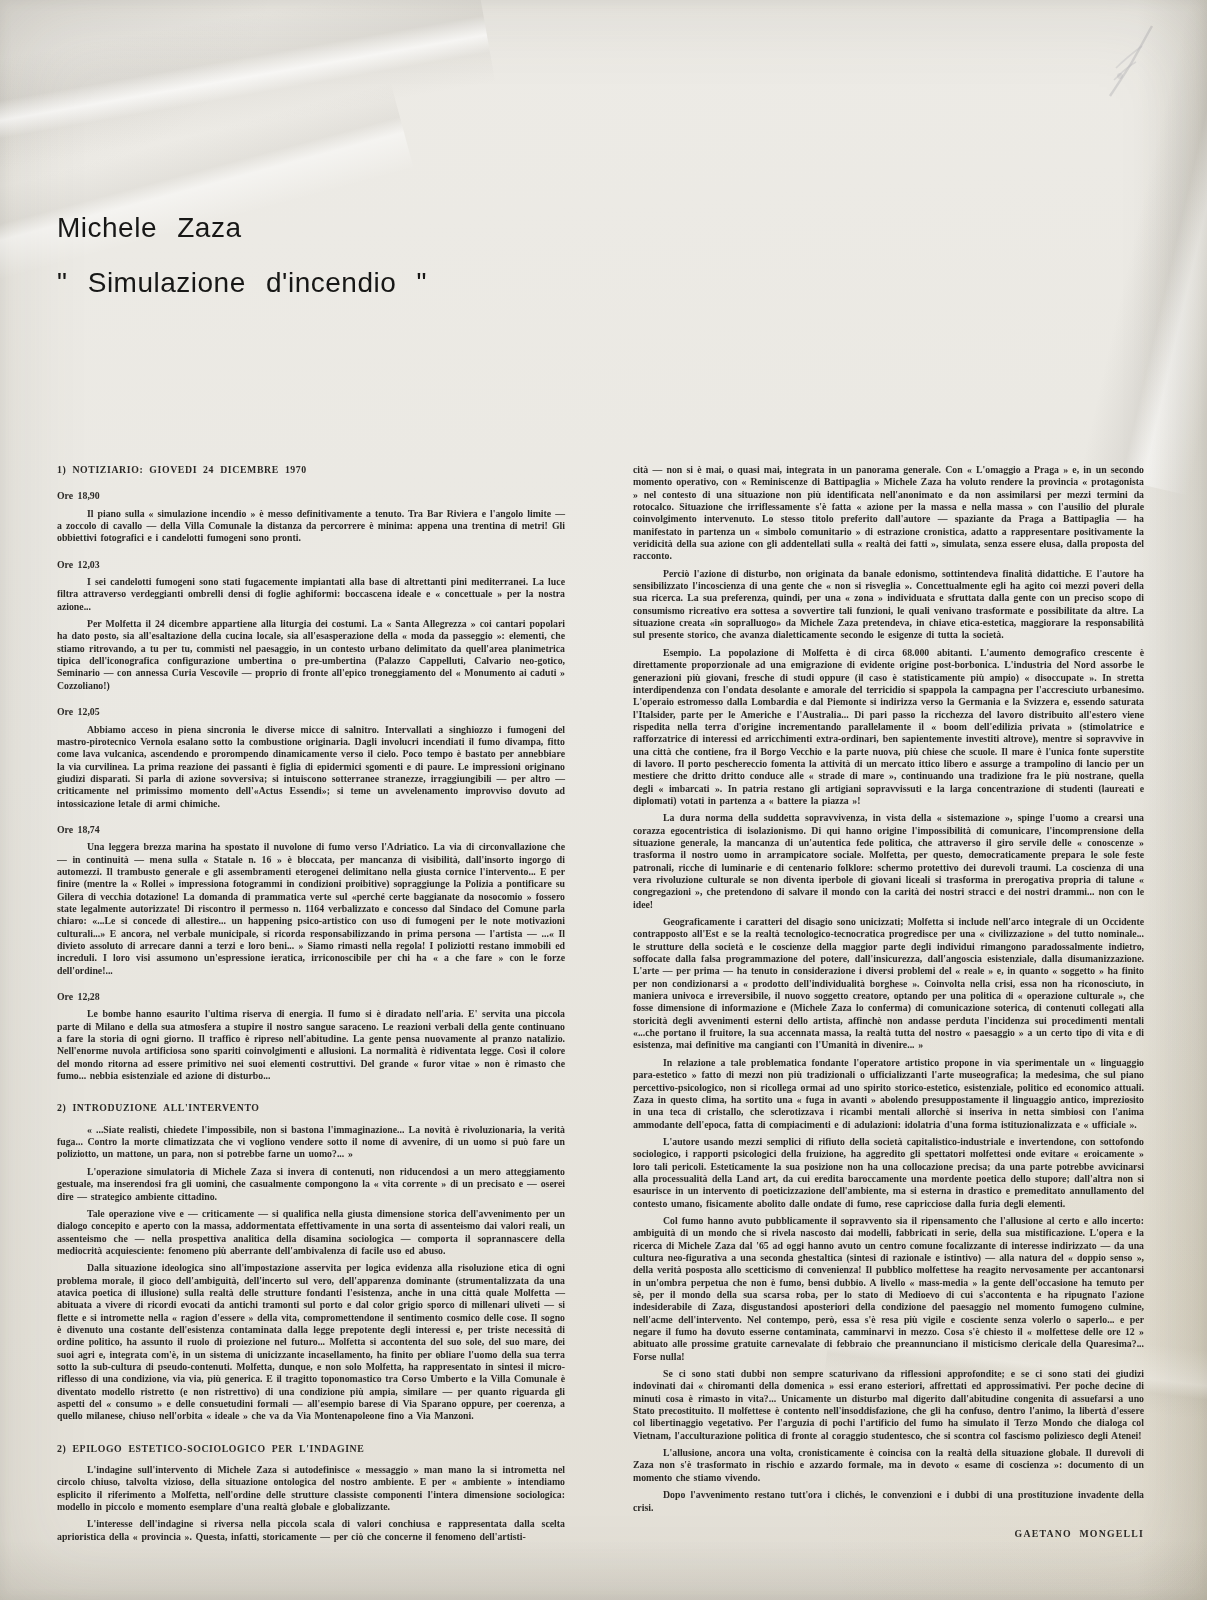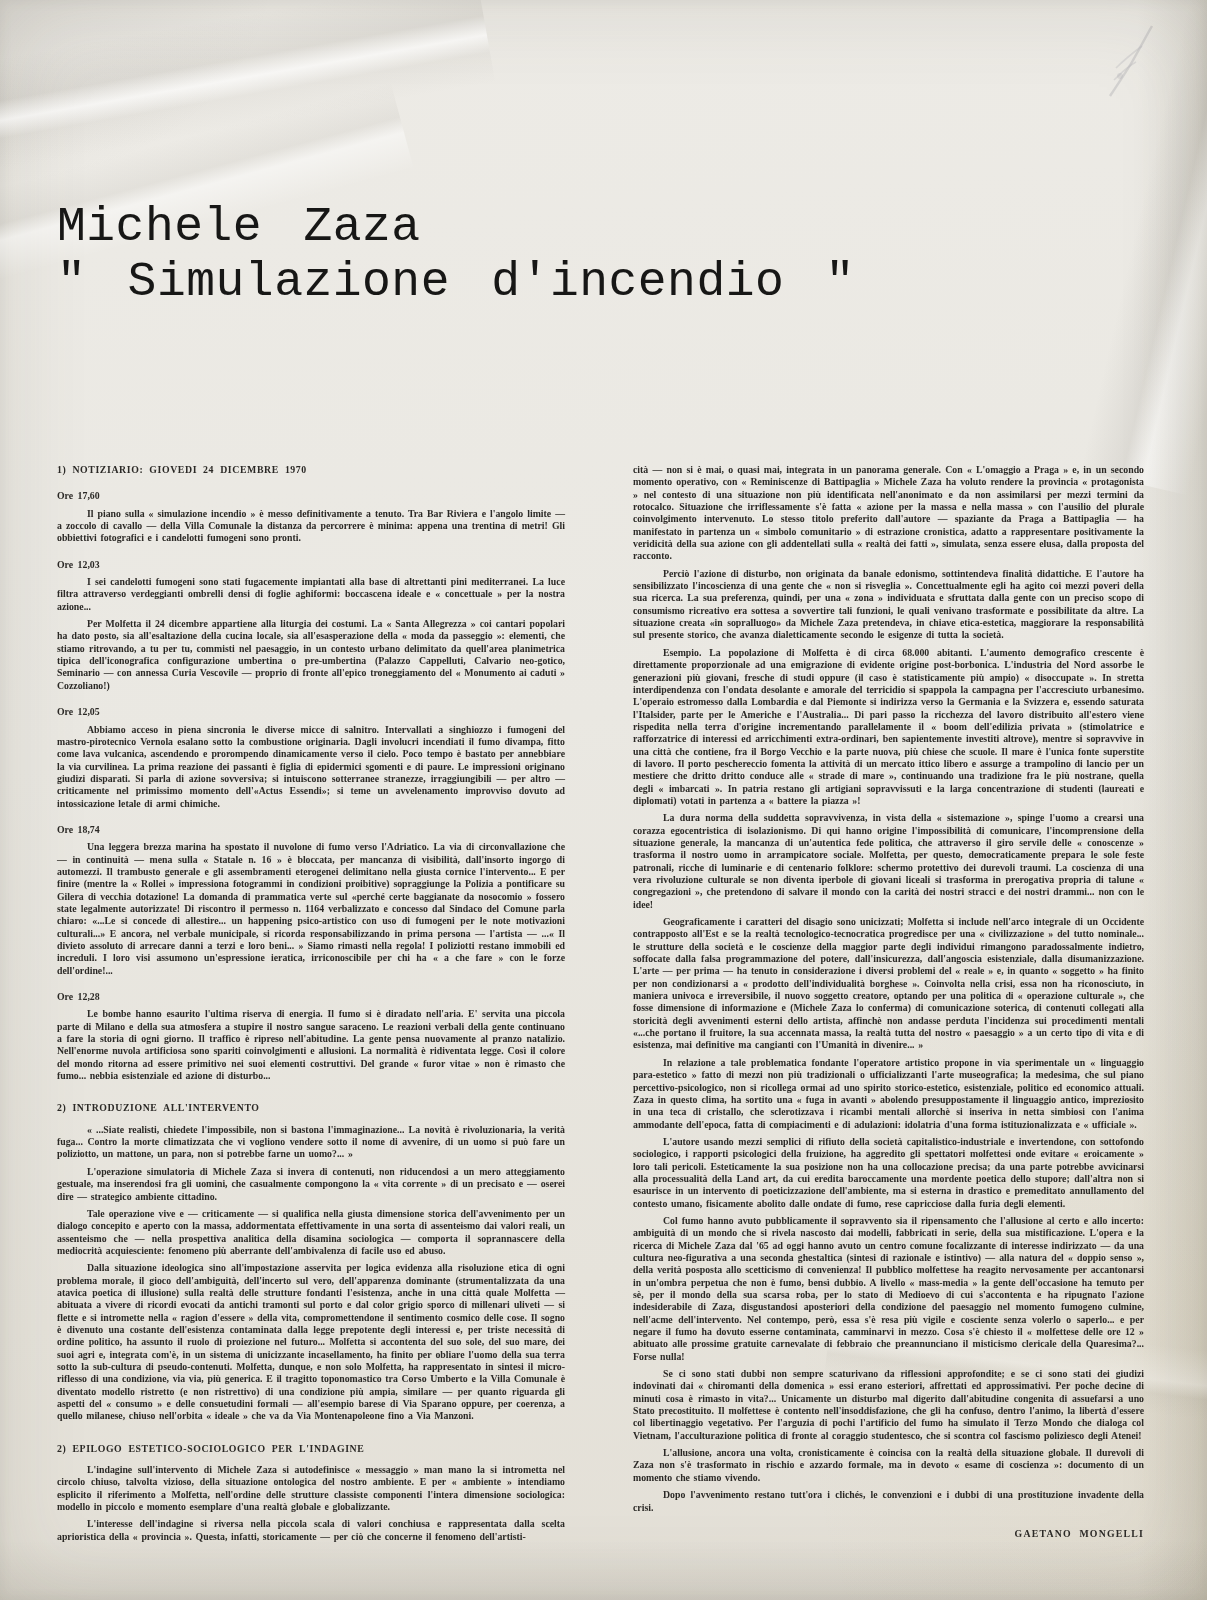--- a/index.html
+++ b/index.html
@@ -23,22 +23,22 @@
   .c-right-strip{right:0;top:0;width:70px;height:1600px;
     background:linear-gradient(to right,rgba(0,0,0,0) 0%,rgba(95,88,65,.07) 60%,rgba(90,80,50,.11) 100%);}
   .c-warm-br{right:0;bottom:0;width:420px;height:900px;
     background:radial-gradient(ellipse at 100% 70%,rgba(170,140,60,.07) 0%,rgba(0,0,0,0) 70%);}
   .c-br{right:-40px;bottom:200px;width:420px;height:70px;transform:rotate(7deg);
     background:linear-gradient(to bottom,rgba(0,0,0,0) 0%,rgba(255,255,255,.28) 50%,rgba(110,105,95,.05) 70%,rgba(0,0,0,0) 100%);}
   .c-bottom{left:0;bottom:0;width:1207px;height:60px;
     background:linear-gradient(to bottom,rgba(0,0,0,0),rgba(85,80,65,.09));}
   .smudge{left:1082px;top:18px;width:90px;height:100px;opacity:.5;filter:blur(.6px);}
   
-  .title{position:absolute;left:57px;top:200px;margin:0;font-family:Liberation Mono, monospace;
-    font-weight:400;font-size:48px;line-height:55px;color:#171716;letter-spacing:.5px;word-spacing:12px;white-space:nowrap;}
+  .title{position:absolute;left:57px;top:200px;margin:0;font-family:Liberation Sans, sans-serif;
+    font-weight:400;font-size:28px;line-height:55px;color:#171716;letter-spacing:.5px;word-spacing:12px;white-space:nowrap;}
   .title .tline{display:block;}
   
   .col{position:absolute;top:447px;color:#2b2926;font-weight:700;font-size:9.8px;line-height:12.35px;
     text-align:justify;text-rendering:optimizeLegibility;margin-top:17px;}
   .col-left{left:57px;width:508px;}
   .col-right{left:633px;width:511px;}
   .blk{margin:5px 0;word-spacing:1.2px;}
   .blk:first-child{margin-top:0;}
   .heading{margin:20px 0 9px;letter-spacing:.6px;word-spacing:3px;text-align:left;}
   .time{margin:14px 0 5px;text-align:left;word-spacing:2px;}
@@ -65,21 +65,21 @@
     <circle cx="38" cy="58" r="3" fill="#83838e" opacity=".35"></circle>
   </svg>
 
   <h1 class="title">
     <span class="tline">Michele Zaza</span>
     <span class="tline">" Simulazione d'incendio "</span>
   </h1>
 
   <div class="col col-left">
       <p class="blk heading">1) NOTIZIARIO: GIOVEDI 24 DICEMBRE 1970</p>
-      <p class="blk time">Ore 17,60</p>
+      <p class="blk time">Ore 18,90</p>
       <p class="blk para">Il piano sulla « simulazione incendio » è messo definitivamente a tenuto. Tra Bar Riviera e l'angolo limite — a zoccolo di cavallo — della Villa Comunale la distanza da percorrere è minima: appena una trentina di metri! Gli obbiettivi fotografici e i candelotti fumogeni sono pronti.</p>
       <p class="blk time">Ore 12,03</p>
       <p class="blk para">I sei candelotti fumogeni sono stati fugacemente impiantati alla base di altrettanti pini mediterranei. La luce filtra attraverso verdeggianti ombrelli densi di foglie aghiformi: boccascena ideale e « concettuale » per la nostra azione...</p>
       <p class="blk para">Per Molfetta il 24 dicembre appartiene alla liturgia dei costumi. La « Santa Allegrezza » coi cantari popolari ha dato posto, sia all'esaltazione della cucina locale, sia all'esasperazione della « moda da passeggio »: elementi, che stiamo ritrovando, a tu per tu, commisti nel paesaggio, in un contesto urbano delimitato da quell'area planimetrica tipica dell'iconografica configurazione umbertina o pre-umbertina (Palazzo Cappelluti, Calvario neo-gotico, Seminario — con annessa Curia Vescovile — proprio di fronte all'epico troneggiamento del « Monumento ai caduti » Cozzoliano!)</p>
       <p class="blk time">Ore 12,05</p>
       <p class="blk para">Abbiamo acceso in piena sincronia le diverse micce di salnitro. Intervallati a singhiozzo i fumogeni del mastro-pirotecnico Vernola esalano sotto la combustione originaria. Dagli involucri incendiati il fumo divampa, fitto come lava vulcanica, ascendendo e prorompendo dinamicamente verso il cielo. Poco tempo è bastato per annebbiare la via curvilinea. La prima reazione dei passanti è figlia di epidermici sgomenti e di paure. Le impressioni originano giudizi disparati. Si parla di azione sovversiva; si intuiscono sotterranee stranezze, irraggiungibili — per altro — criticamente nel primissimo momento dell'«Actus Essendi»; si teme un avvelenamento improvviso dovuto ad intossicazione letale di armi chimiche.</p>
       <p class="blk time">Ore 18,74</p>
       <p class="blk para">Una leggera brezza marina ha spostato il nuvolone di fumo verso l'Adriatico. La via di circonvallazione che — in continuità — mena sulla « Statale n. 16 » è bloccata, per mancanza di visibilità, dall'insorto ingorgo di automezzi. Il trambusto generale e gli assembramenti eterogenei delimitano nella giusta cornice l'intervento... E per finire (mentre la « Rollei » impressiona fotogrammi in condizioni proibitive) sopraggiunge la Polizia a pontificare su Gilera di vecchia dotazione! La domanda di prammatica verte sul «perché certe baggianate da nosocomio » fossero state legalmente autorizzate! Di riscontro il permesso n. 1164 verbalizzato e concesso dal Sindaco del Comune parla chiaro: «...Le si concede di allestire... un happening psico-artistico con uso di fumogeni per le note motivazioni culturali...» E ancora, nel verbale municipale, si ricorda responsabilizzando in prima persona — l'artista — ...« Il divieto assoluto di arrecare danni a terzi e loro beni... » Siamo rimasti nella regola! I poliziotti restano immobili ed increduli. I loro visi assumono un'espressione ieratica, irriconoscibile per chi ha « a che fare » con le forze dell'ordine!...</p>
       <p class="blk time">Ore 12,28</p>
       <p class="blk para">Le bombe hanno esaurito l'ultima riserva di energia. Il fumo si è diradato nell'aria. E' servita una piccola parte di Milano e della sua atmosfera a stupire il nostro sangue saraceno. Le reazioni verbali della gente continuano a fare la storia di ogni giorno. Il traffico è ripreso nell'abitudine. La gente pensa nuovamente al pranzo natalizio. Nell'enorme nuvola artificiosa sono spariti coinvolgimenti e allusioni. La normalità è ridiventata legge. Così il colore del mondo ritorna ad essere primitivo nei suoi elementi costruttivi. Del grande « furor vitae » non è rimasto che fumo... nebbia esistenziale ed azione di disturbo...</p>

